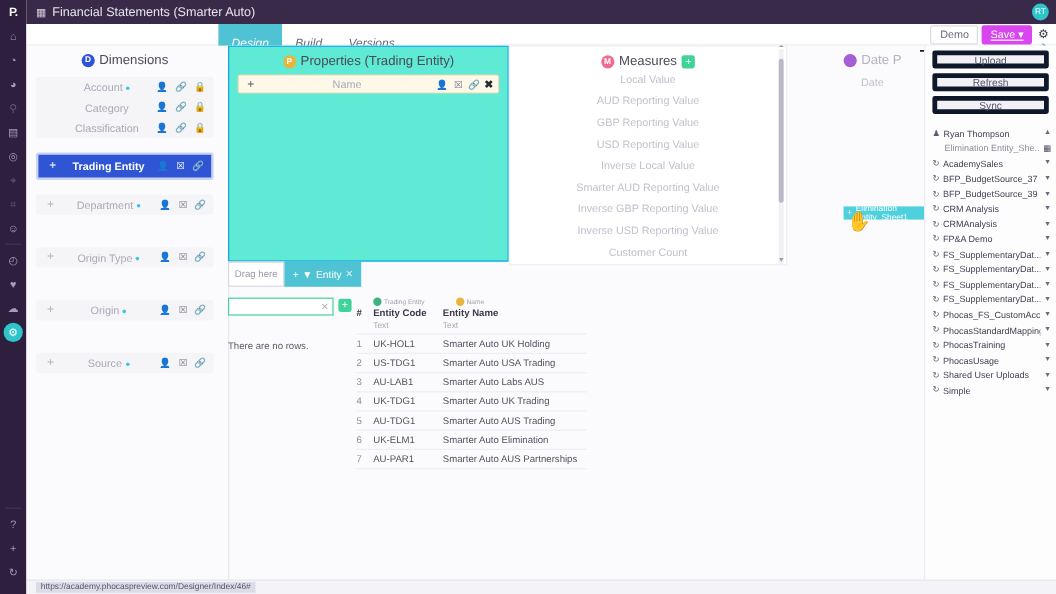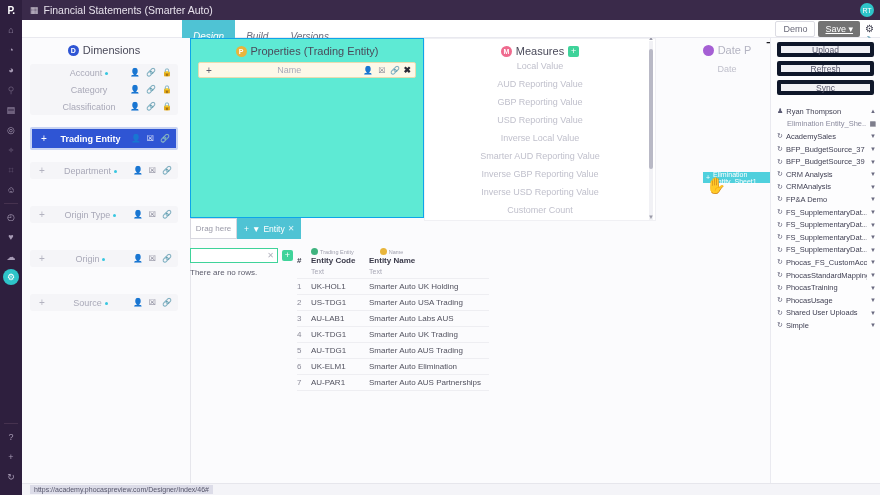--- a/index.html
+++ b/index.html
@@ -59,21 +59,21 @@
     display:flex; align-items:center; padding:16px 11px;
     font-size:10px; color:#6b6b7b; cursor:default;font-style:italic;
   }
   .tab.active { background:#4fc3d4; color:#fff; }
   .tabbar-right { margin-left:auto; display:flex; align-items:center; padding-right:4px; gap:3px; }
   .btn-close {
     border:1px solid #dcdce3; background:#fff; color:#6b6b7b;
     font-size:9px; padding:2px 7px; border-radius:2px;
   }
   .btn-save {
-    background:#737373; color:#fff; border:none;
+    background:#d946ef; color:#fff; border:none;
     font-size:9px; padding:3px 7px; border-radius:2px;text-decoration:underline;
   }
   .gear-top { color:#3a3a4a; font-size:10px; padding:0 2px; }
 
   
   .canvas {
     position:absolute; left:22px; top:38px; right:0; bottom:12px;
     background:#fbfbfd; overflow:hidden;
   }
 
@@ -169,21 +169,21 @@
   }
   .chip-entity .x { opacity:.8; font-size:8px; }
 
   .grid-wrap { display:flex; margin-top:9px; }
   .search-col { width:88px; }
   .search-box {
     height:15px; border:1px solid #3fd39a; background:#fff;
     display:flex; align-items:center; padding:0 3px;
   }
   .search-box .clr { margin-left:auto; color:#b0b0bc; font-size:8px; }
-  .no-rows { font-size:8px; color:#5b5b6b; margin-top:5px; }
+  .no-rows { font-size:8px; color:#5b5b6b; margin-top:21px; }
   .addcol { margin:0 4px; }
 
   table.grid { border-collapse:collapse; font-size:8px; }
   table.grid .typerow td { color:#a8a8b6; font-size:7px; padding-bottom:3px; }
   table.grid thead th {
     text-align:left; font-weight:bold; color:#3a3a4a; font-size:8px;
     padding:0 6px 0 0; border:none;
   }
   table.grid td { padding:3px 6px 3px 0; border-bottom:1px solid #eeeef2; color:#52525f; }
   table.grid td.num { color:#8a8a98; padding-right:4px; }

